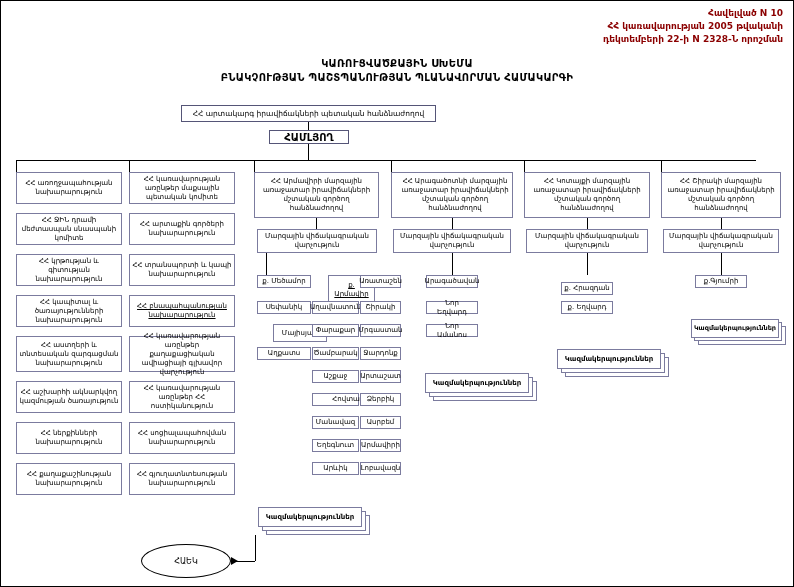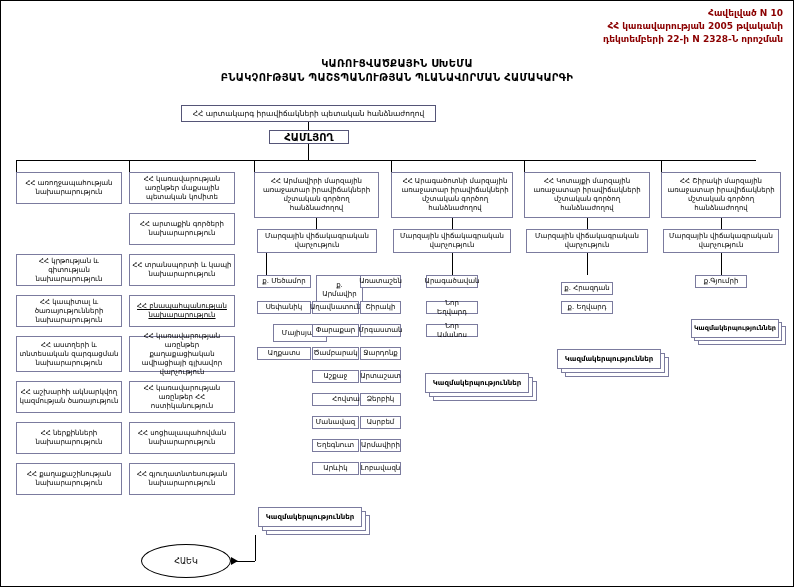--- a/index.html
+++ b/index.html
@@ -145,20 +145,21 @@
   <div class="ln h" style="left:15px; top:159px; width:740px;"></div>
 
   <div class="ln v" style="left:15px; top:159px; height:12px;"></div>
   <div class="ln v" style="left:128px; top:159px; height:12px;"></div>
   <div class="ln v" style="left:253px; top:159px; height:12px;"></div>
   <div class="ln v" style="left:390px; top:159px; height:12px;"></div>
   <div class="ln v" style="left:523px; top:159px; height:12px;"></div>
   <div class="ln v" style="left:660px; top:159px; height:12px;"></div>
 
   <div class="box dept" style="left:15px; top:171px; width:106px; height:32px;">ՀՀ առողջապահության նախարարություն</div>
+  <div class="box dept" style="left:15px; top:212px; width:106px; height:32px;">ՀՀ ՋԻՆ դրամի մեժտասպան սնասպանի կոմիտե</div>
   <div class="box dept" style="left:15px; top:253px; width:106px; height:32px;">ՀՀ կրթության և գիտության նախարարություն</div>
   <div class="box dept" style="left:15px; top:294px; width:106px; height:32px;">ՀՀ կապիտալ և ծառայությունների նախարարություն</div>
   <div class="box dept" style="left:15px; top:335px; width:106px; height:36px;">ՀՀ աստղերի և տնտեսական զարգացման նախարարություն</div>
   <div class="box dept" style="left:15px; top:380px; width:106px; height:32px;">ՀՀ աշխարհի ակնարկվող կազմության ծառայություն</div>
   <div class="box dept" style="left:15px; top:421px; width:106px; height:32px;">ՀՀ ներքինների նախարարություն</div>
   <div class="box dept" style="left:15px; top:462px; width:106px; height:32px;">ՀՀ քաղաքաշինության նախարարություն</div>
 
   <div class="box dept" style="left:128px; top:171px; width:106px; height:32px;">ՀՀ կառավարության առընթեր մաքսային պետական կոմիտե</div>
   <div class="box dept" style="left:128px; top:212px; width:106px; height:32px;">ՀՀ արտաքին գործերի նախարարություն</div>
   <div class="box dept" style="left:128px; top:253px; width:106px; height:32px;">ՀՀ տրանսպորտի և կապի նախարարություն</div>
@@ -167,21 +168,21 @@
   <div class="box dept" style="left:128px; top:380px; width:106px; height:32px;">ՀՀ կառավարության առընթեր ՀՀ ոստիկանություն</div>
   <div class="box dept" style="left:128px; top:421px; width:106px; height:32px;">ՀՀ սոցիալապահովման նախարարություն</div>
   <div class="box dept" style="left:128px; top:462px; width:106px; height:32px;">ՀՀ գյուղատնտեսության նախարարություն</div>
 
   <div class="box" style="left:253px; top:171px; width:125px; height:46px;">ՀՀ Արմավիրի մարզային առաջատար իրավիճակների մշտական գործող հանձնաժողով</div>
   <div class="ln v" style="left:315px; top:217px; height:11px;"></div>
   <div class="box" style="left:256px; top:228px; width:120px; height:24px;">Մարզային վիճակագրական վարչություն</div>
   <div class="ln v" style="left:265px; top:252px; height:22px;"></div>
 
   <div class="box" style="left:256px; top:274px; width:54px; height:13px;">ք. Մեծամոր</div>
-  <div class="box" style="left:315px; top:274px; width:47px; height:30px;">ք. Արմավիր</div>
+  <div class="box" style="left:327px; top:274px; width:47px; height:30px;text-decoration:underline;">ք. Արմավիր</div>
   <div class="box" style="left:359px; top:274px; width:41px; height:13px;">Առատաշեն</div>
 
   <div class="box" style="left:256px; top:300px; width:54px; height:13px;">Սեփանիկ</div>
   <div class="box" style="left:311px; top:300px; width:47px; height:13px;">Աղավնատուն</div>
   <div class="box" style="left:359px; top:300px; width:41px; height:13px;">Շիրակի</div>
 
   <div class="box" style="left:272px; top:323px; width:54px; height:18px;">Մայիսյան</div>
   <div class="box" style="left:311px; top:323px; width:47px; height:13px;">Փարաքար</div>
   <div class="box" style="left:359px; top:323px; width:41px; height:13px;">Մրգաստան</div>
 

